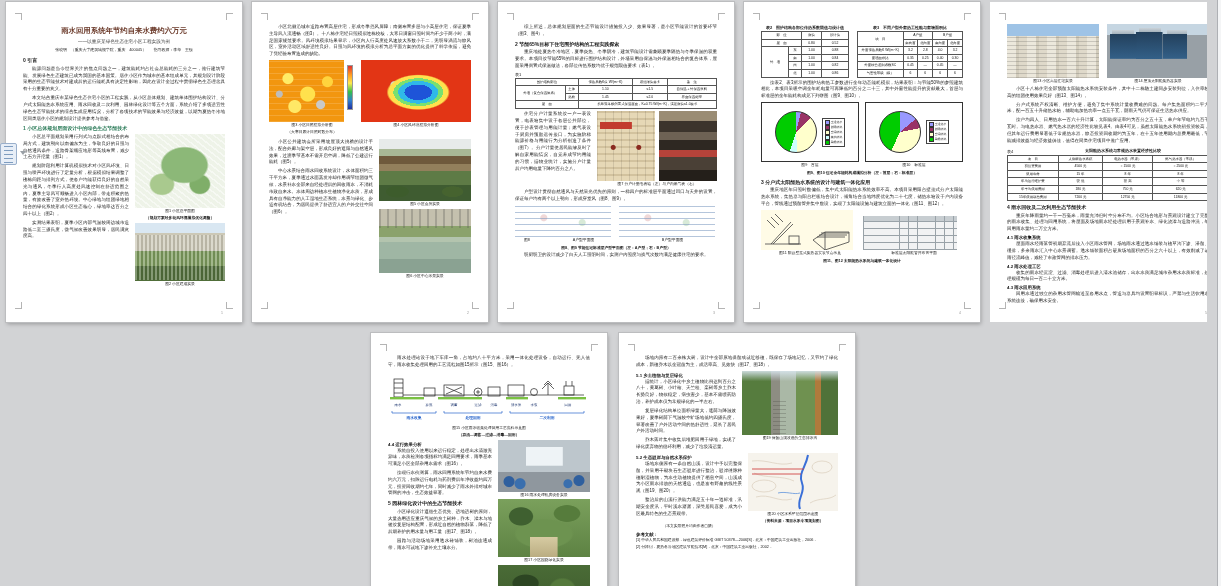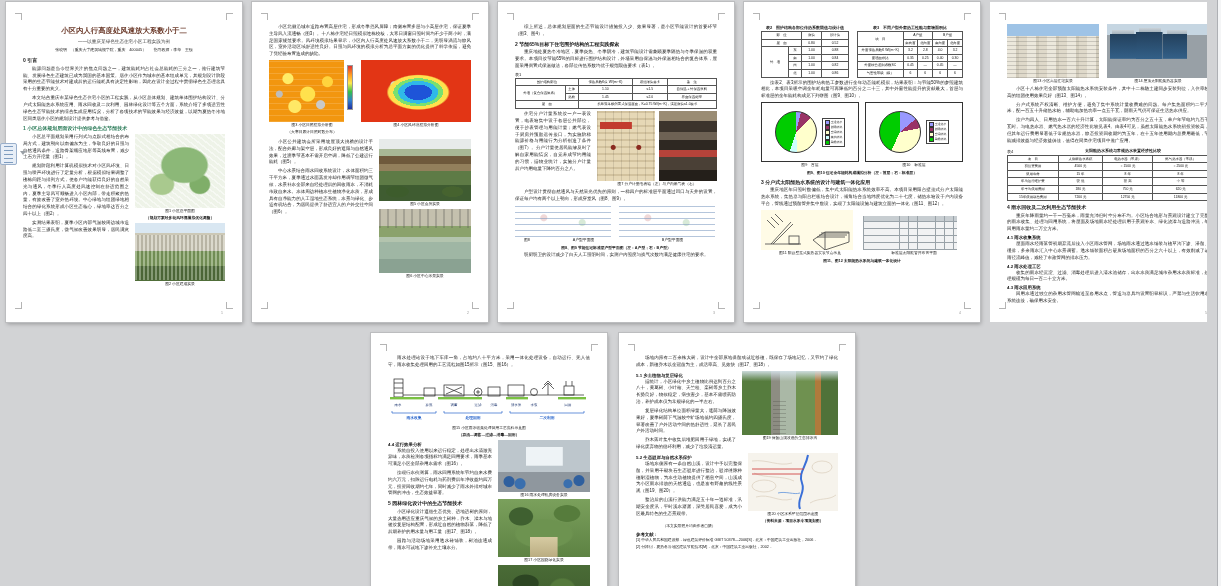--- a/index.html
+++ b/index.html
@@ -66,21 +66,21 @@
 </head>
 <body>
 
 <div class="page pg1">
   <div class="mkc">
       <i class="c1"></i>
       <i class="c2"></i>
       <i class="c3"></i>
       <i class="c4"></i>
     </div>
-  <div class="tt">小区内人行高度处风速放大系数小于二</div>
+  <div class="tt">雨水回用系统年节约自来水费约六万元</div>
   <div class="st">——以重庆某绿色生态住宅小区工程实践为例</div>
   <div class="au">张晓明　（重庆大学建筑城规学院，重庆　400045）　　指导教师：李华　王强</div>
   <div class="h">0 引言</div>
   <div class="p">能源问题是当今世界关注的焦点问题之一，建筑能耗约占社会总能耗的三分之一，推行建筑节能、发展绿色生态建筑已成为我国的基本国策。居住小区作为城市的基本组成单元，其规划设计阶段采用的生态节能技术对建成后的运行能耗具有决定性影响，因此在设计全过程中贯彻绿色生态理念具有十分重要的意义。</div>
   <div class="p">本文结合重庆市某绿色生态住宅小区的工程实践，从小区总体规划、建筑单体围护结构设计、分户式太阳能热水系统应用、雨水回收及二次利用、园林绿化设计等五个方面，系统介绍了多项适宜性绿色生态节能技术的综合集成应用情况，分析了各项技术的节能效果与经济效益，以期为夏热冬冷地区同类居住小区的规划设计提供参考与借鉴。</div>
   <div class="h hg">1 小区总体规划层面设计中的绿色生态节能技术</div>
   <div class="cols">
     <div class="grow">
       <div class="p">小区总平面规划采用行列式与点群式相结合的布局方式，建筑朝向以南偏东为主，争取良好的日照与自然通风条件，道路骨架顺应地形等高线布置，减少土石方开挖量（图1）。</div>
       <div class="p">规划阶段利用计算机模拟技术对小区风环境、日照与噪声环境进行了定量分析，根据模拟结果调整了楼栋间距与排列方式，使各户均能获得良好的自然采光与通风，冬季行人高度处风速控制在舒适范围之内，夏季主导风可顺畅进入小区内部，带走积聚的热量，有效改善了室外热环境。中心绿地与组团绿地相结合的绿化系统形成小区生态核心，绿地率达百分之四十以上（图2）。</div>

